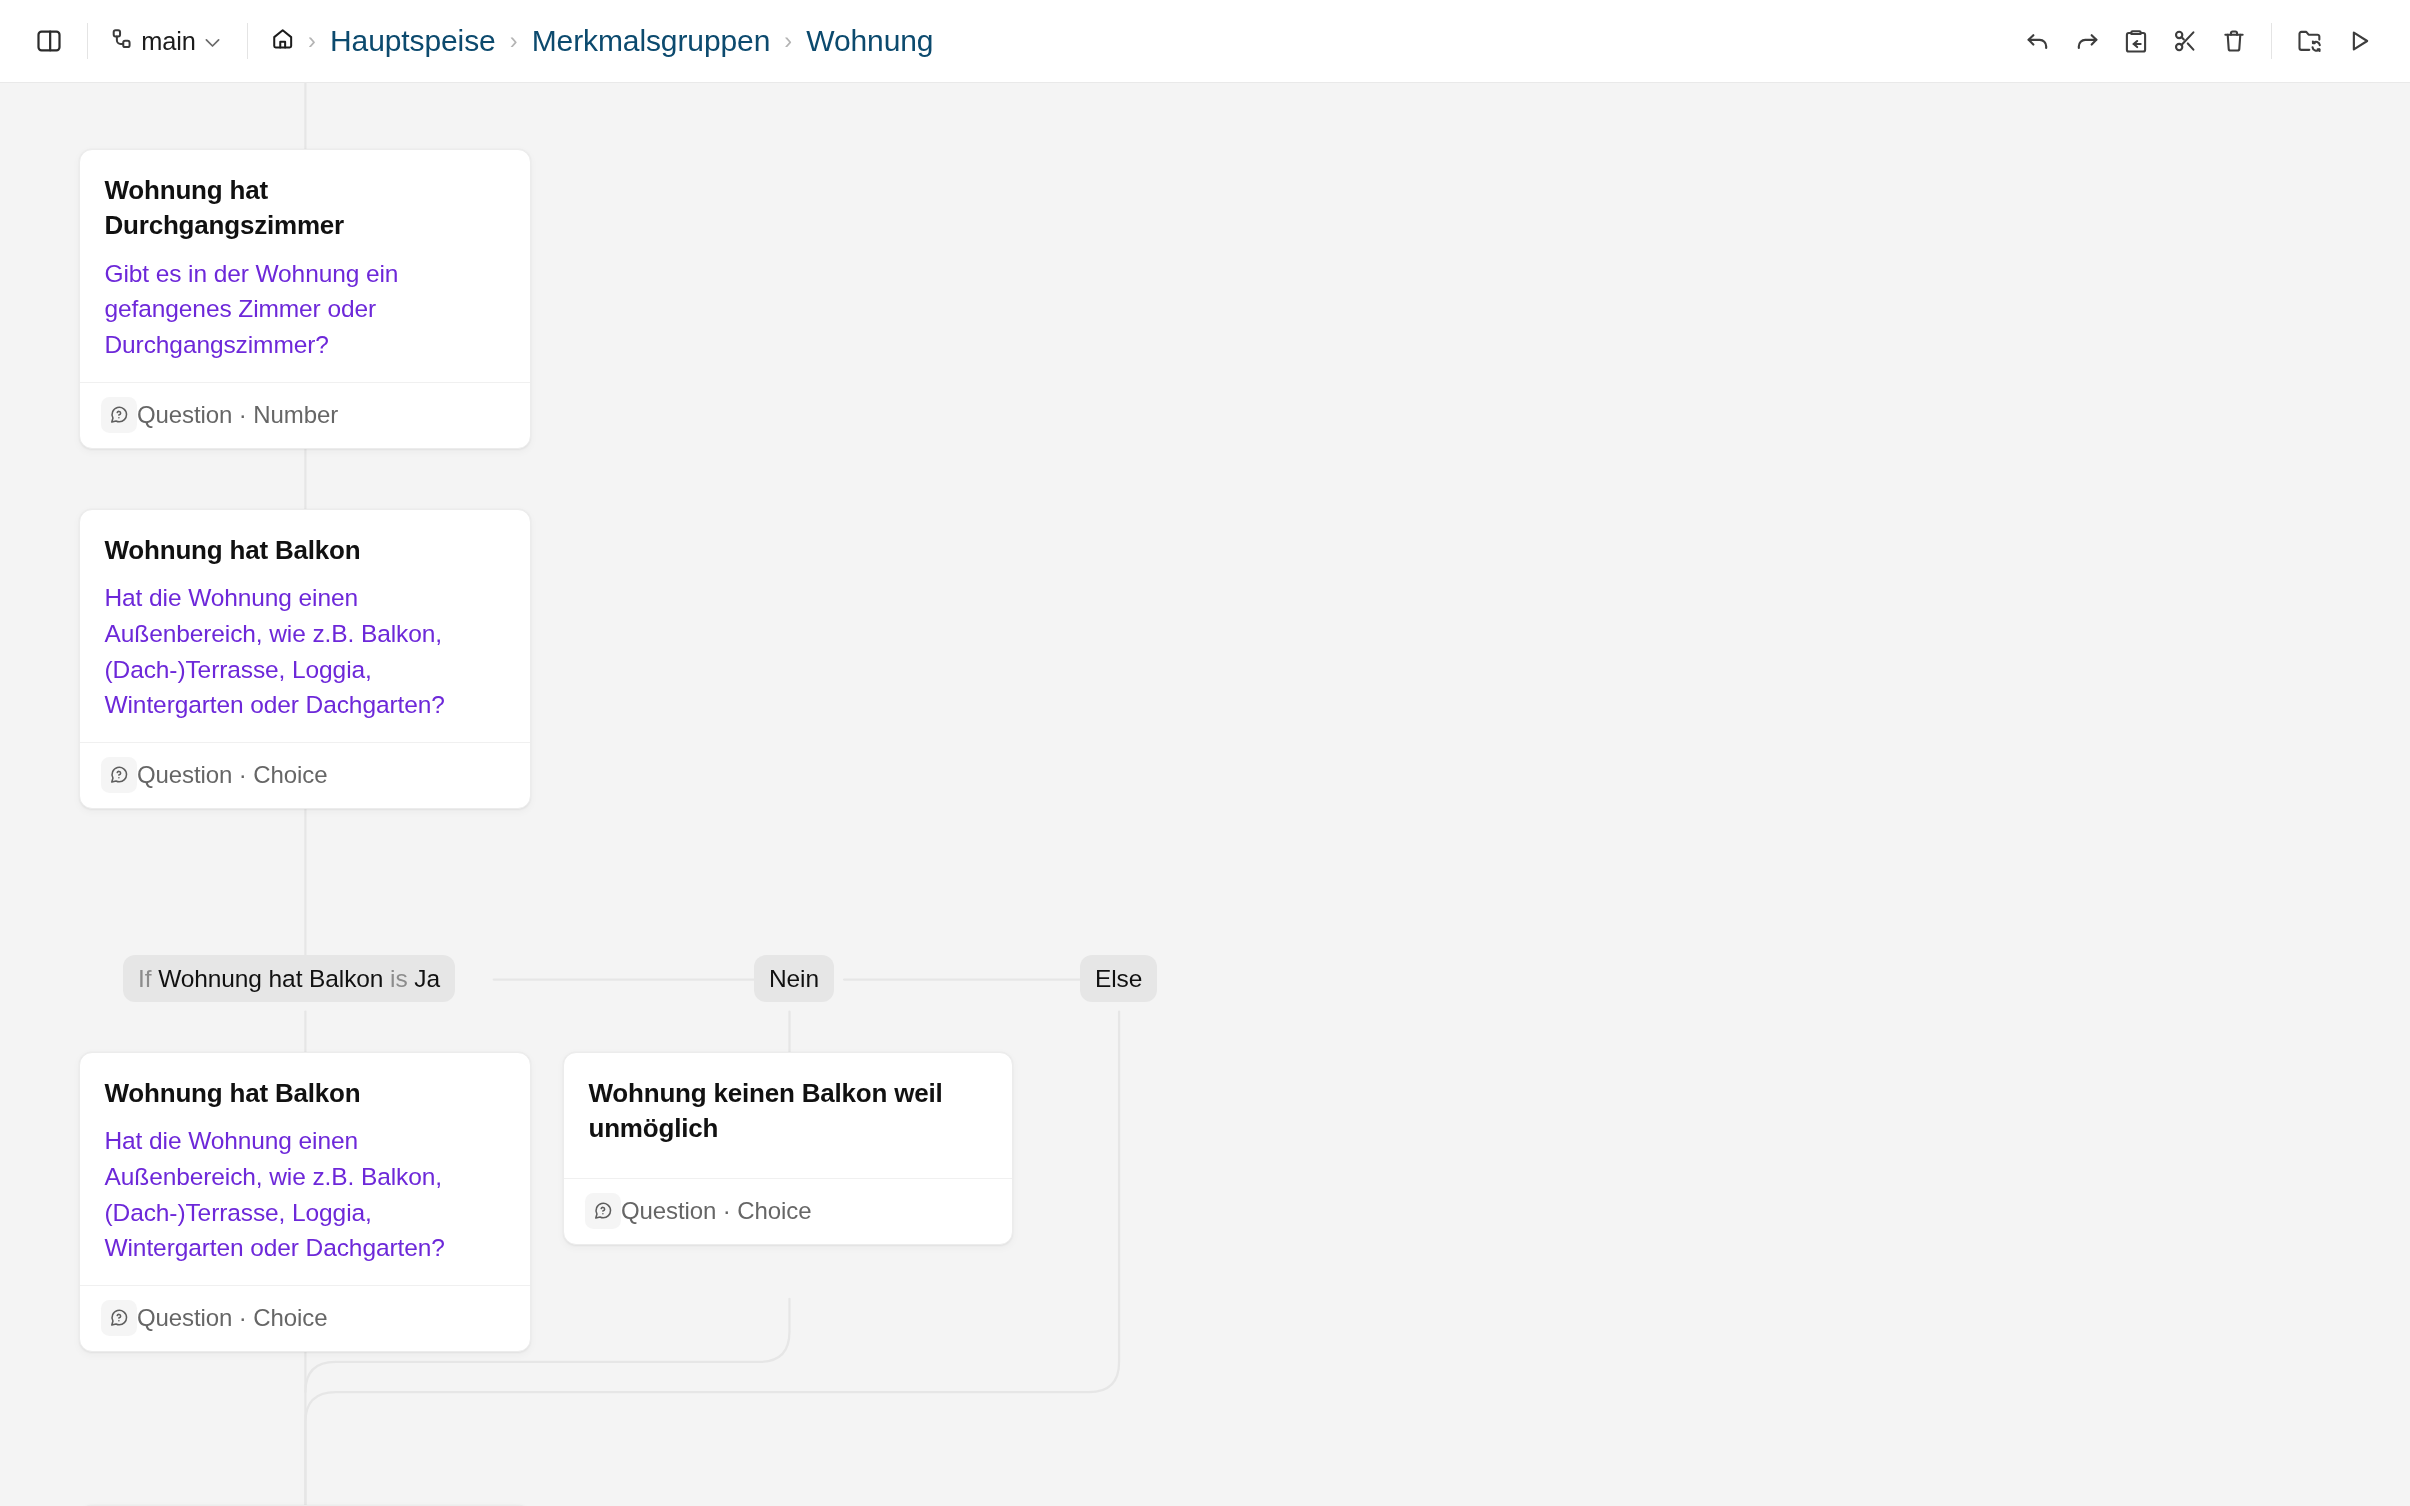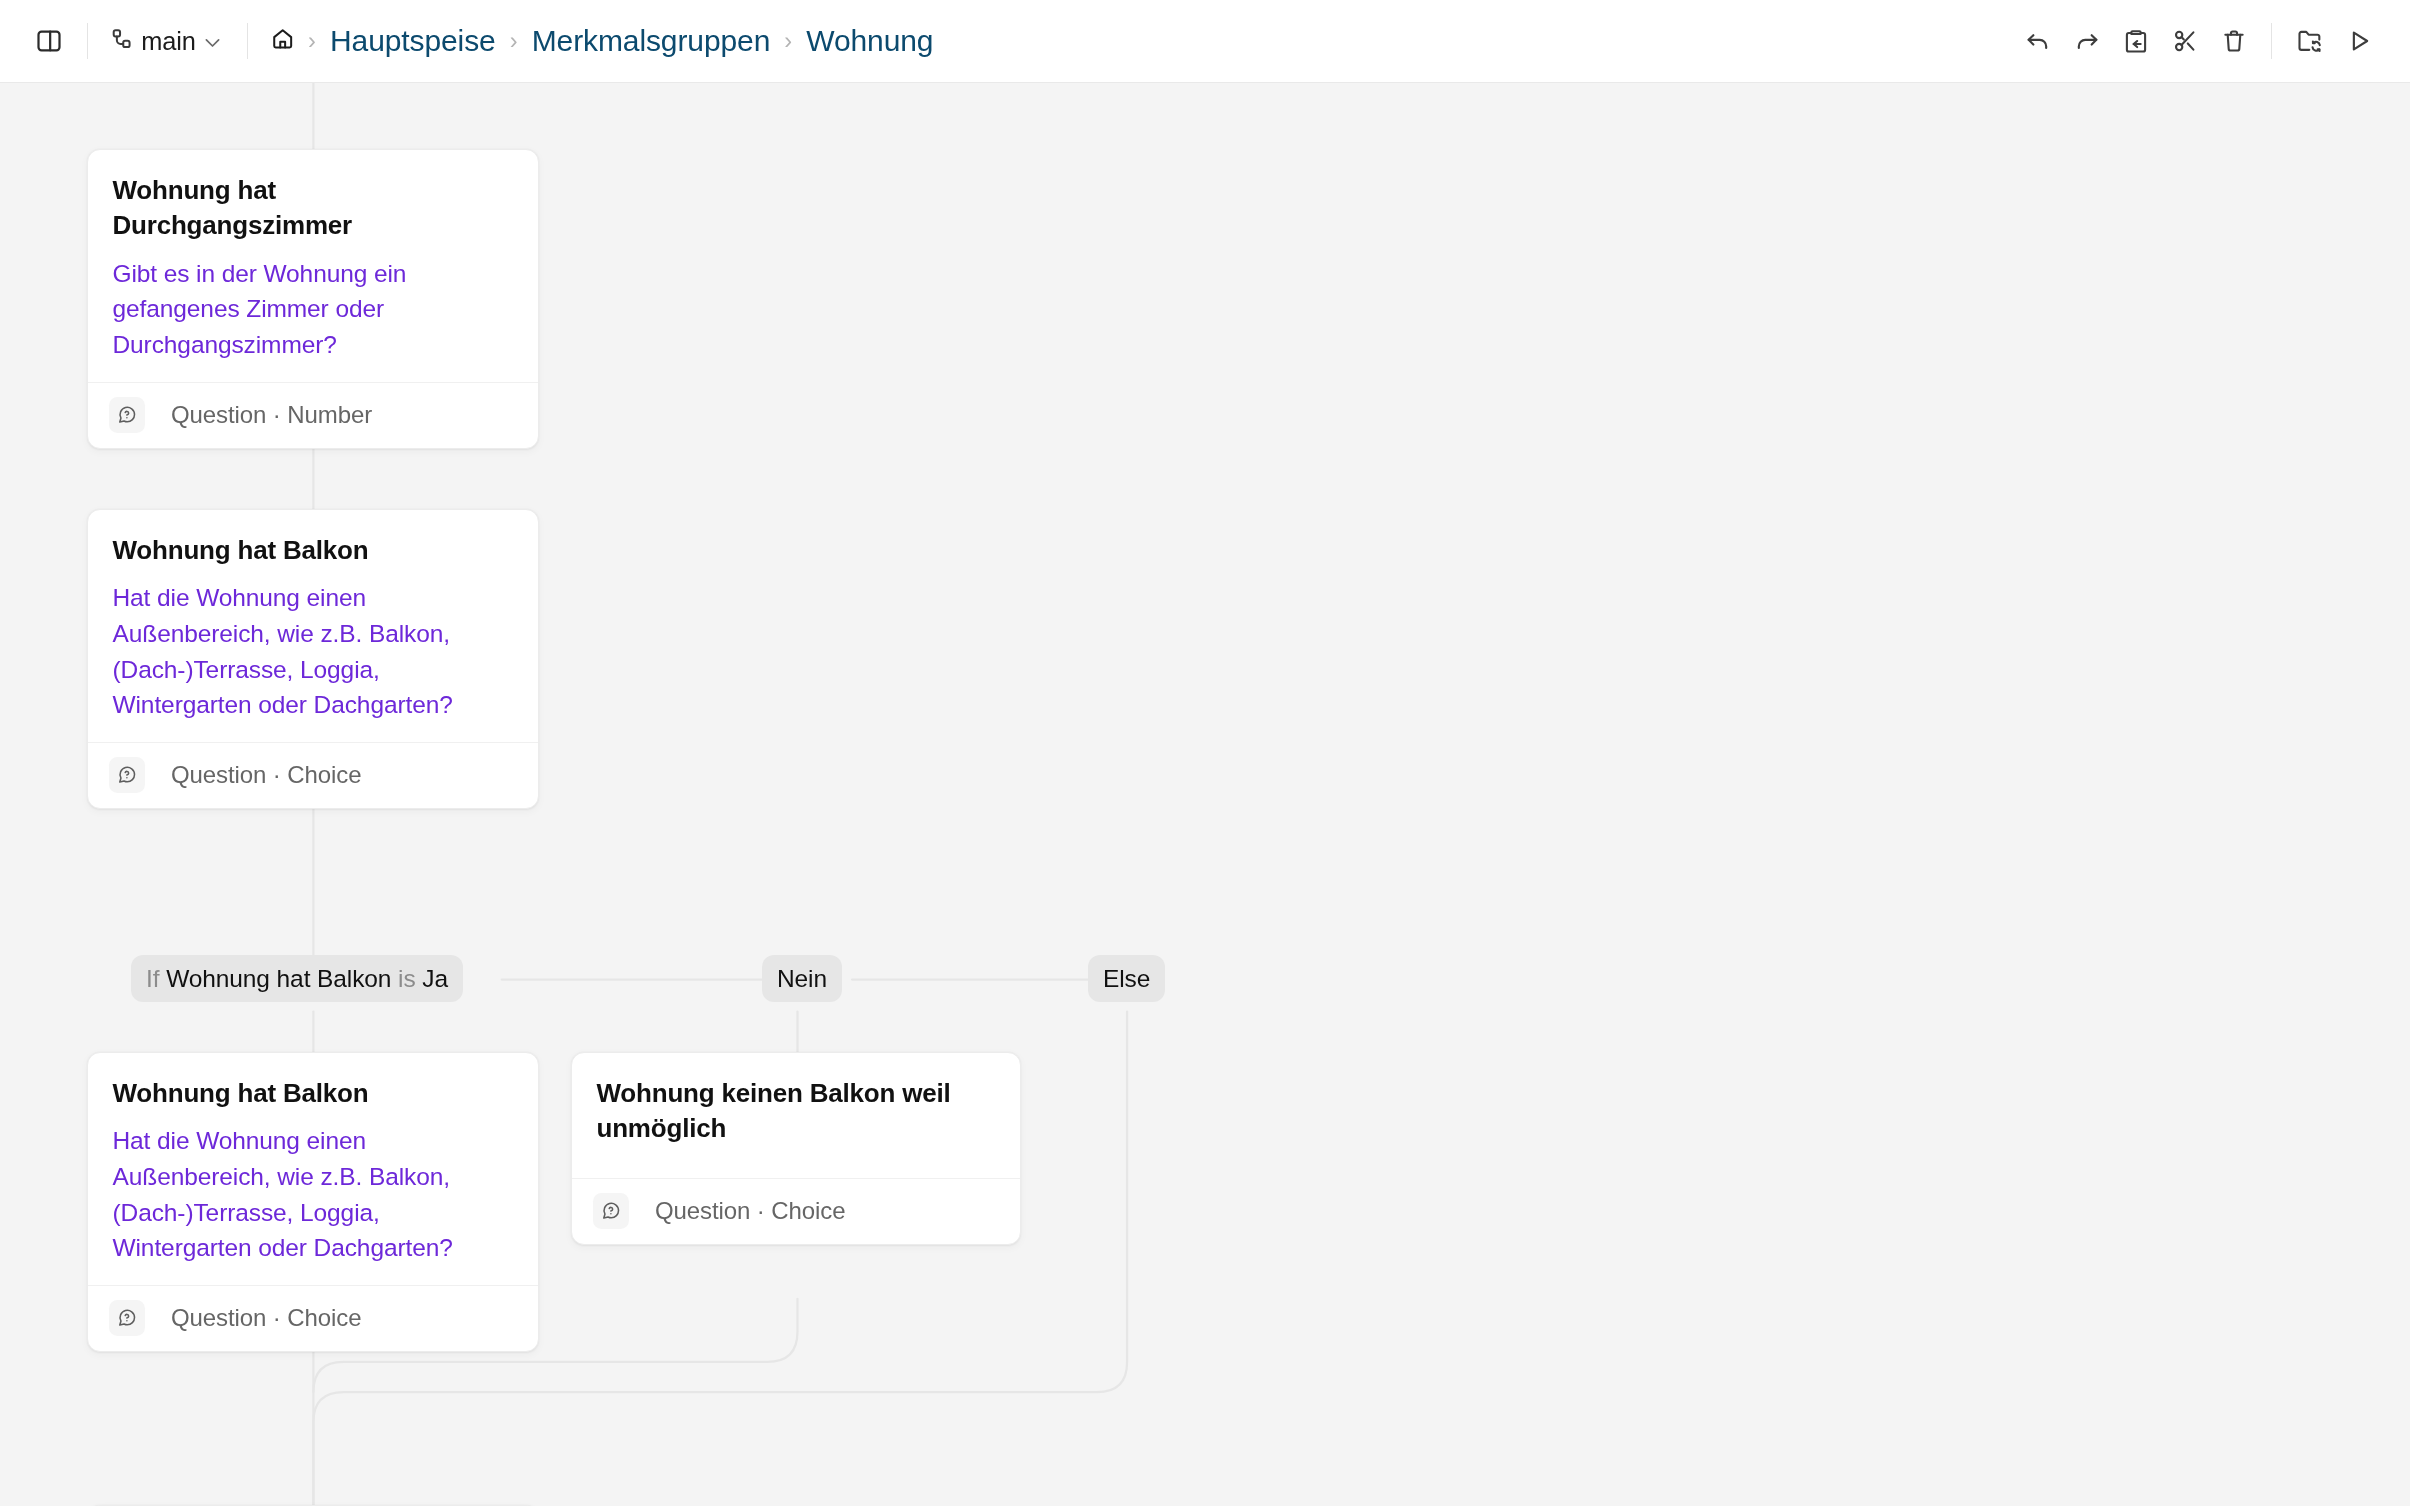--- a/index.html
+++ b/index.html
@@ -73,21 +73,21 @@
   .crumb-sep {
     color: #b4b4b4;
     font-size: 23.5px;
     padding: 0 4.7px;
     user-select: none;
   }
 
   
   .canvas {
     position: absolute;
-    top: 83px; left: 12px;
+    top: 83px; left: 4px;
     width: 1912px;
     height: 1424px;
     background: #f4f4f4;
     overflow: hidden;
   }
 
   svg.wires {
     position: absolute;
     top: 0; left: 0;
     width: 2411px; height: 1424px;
@@ -117,21 +117,21 @@
     font-size: 24.5px;
     color: #6d28d9;
     line-height: 1.46;
     letter-spacing: -0.1px;
   }
   .card-foot {
     border-top: 0.9px solid #f0f0f0;
     padding: 14px 24px 15px 21px;
     display: flex;
     align-items: center;
-    gap: 26px;
+    gap: 0;
   }
   .badge-ico {
     width: 36px; height: 36px;
     border-radius: 8.5px;
     background: #f5f5f5;
     display: flex; align-items: center; justify-content: center;
     flex: 0 0 auto;
   }
   .foot-label {
     font-size: 24px;

